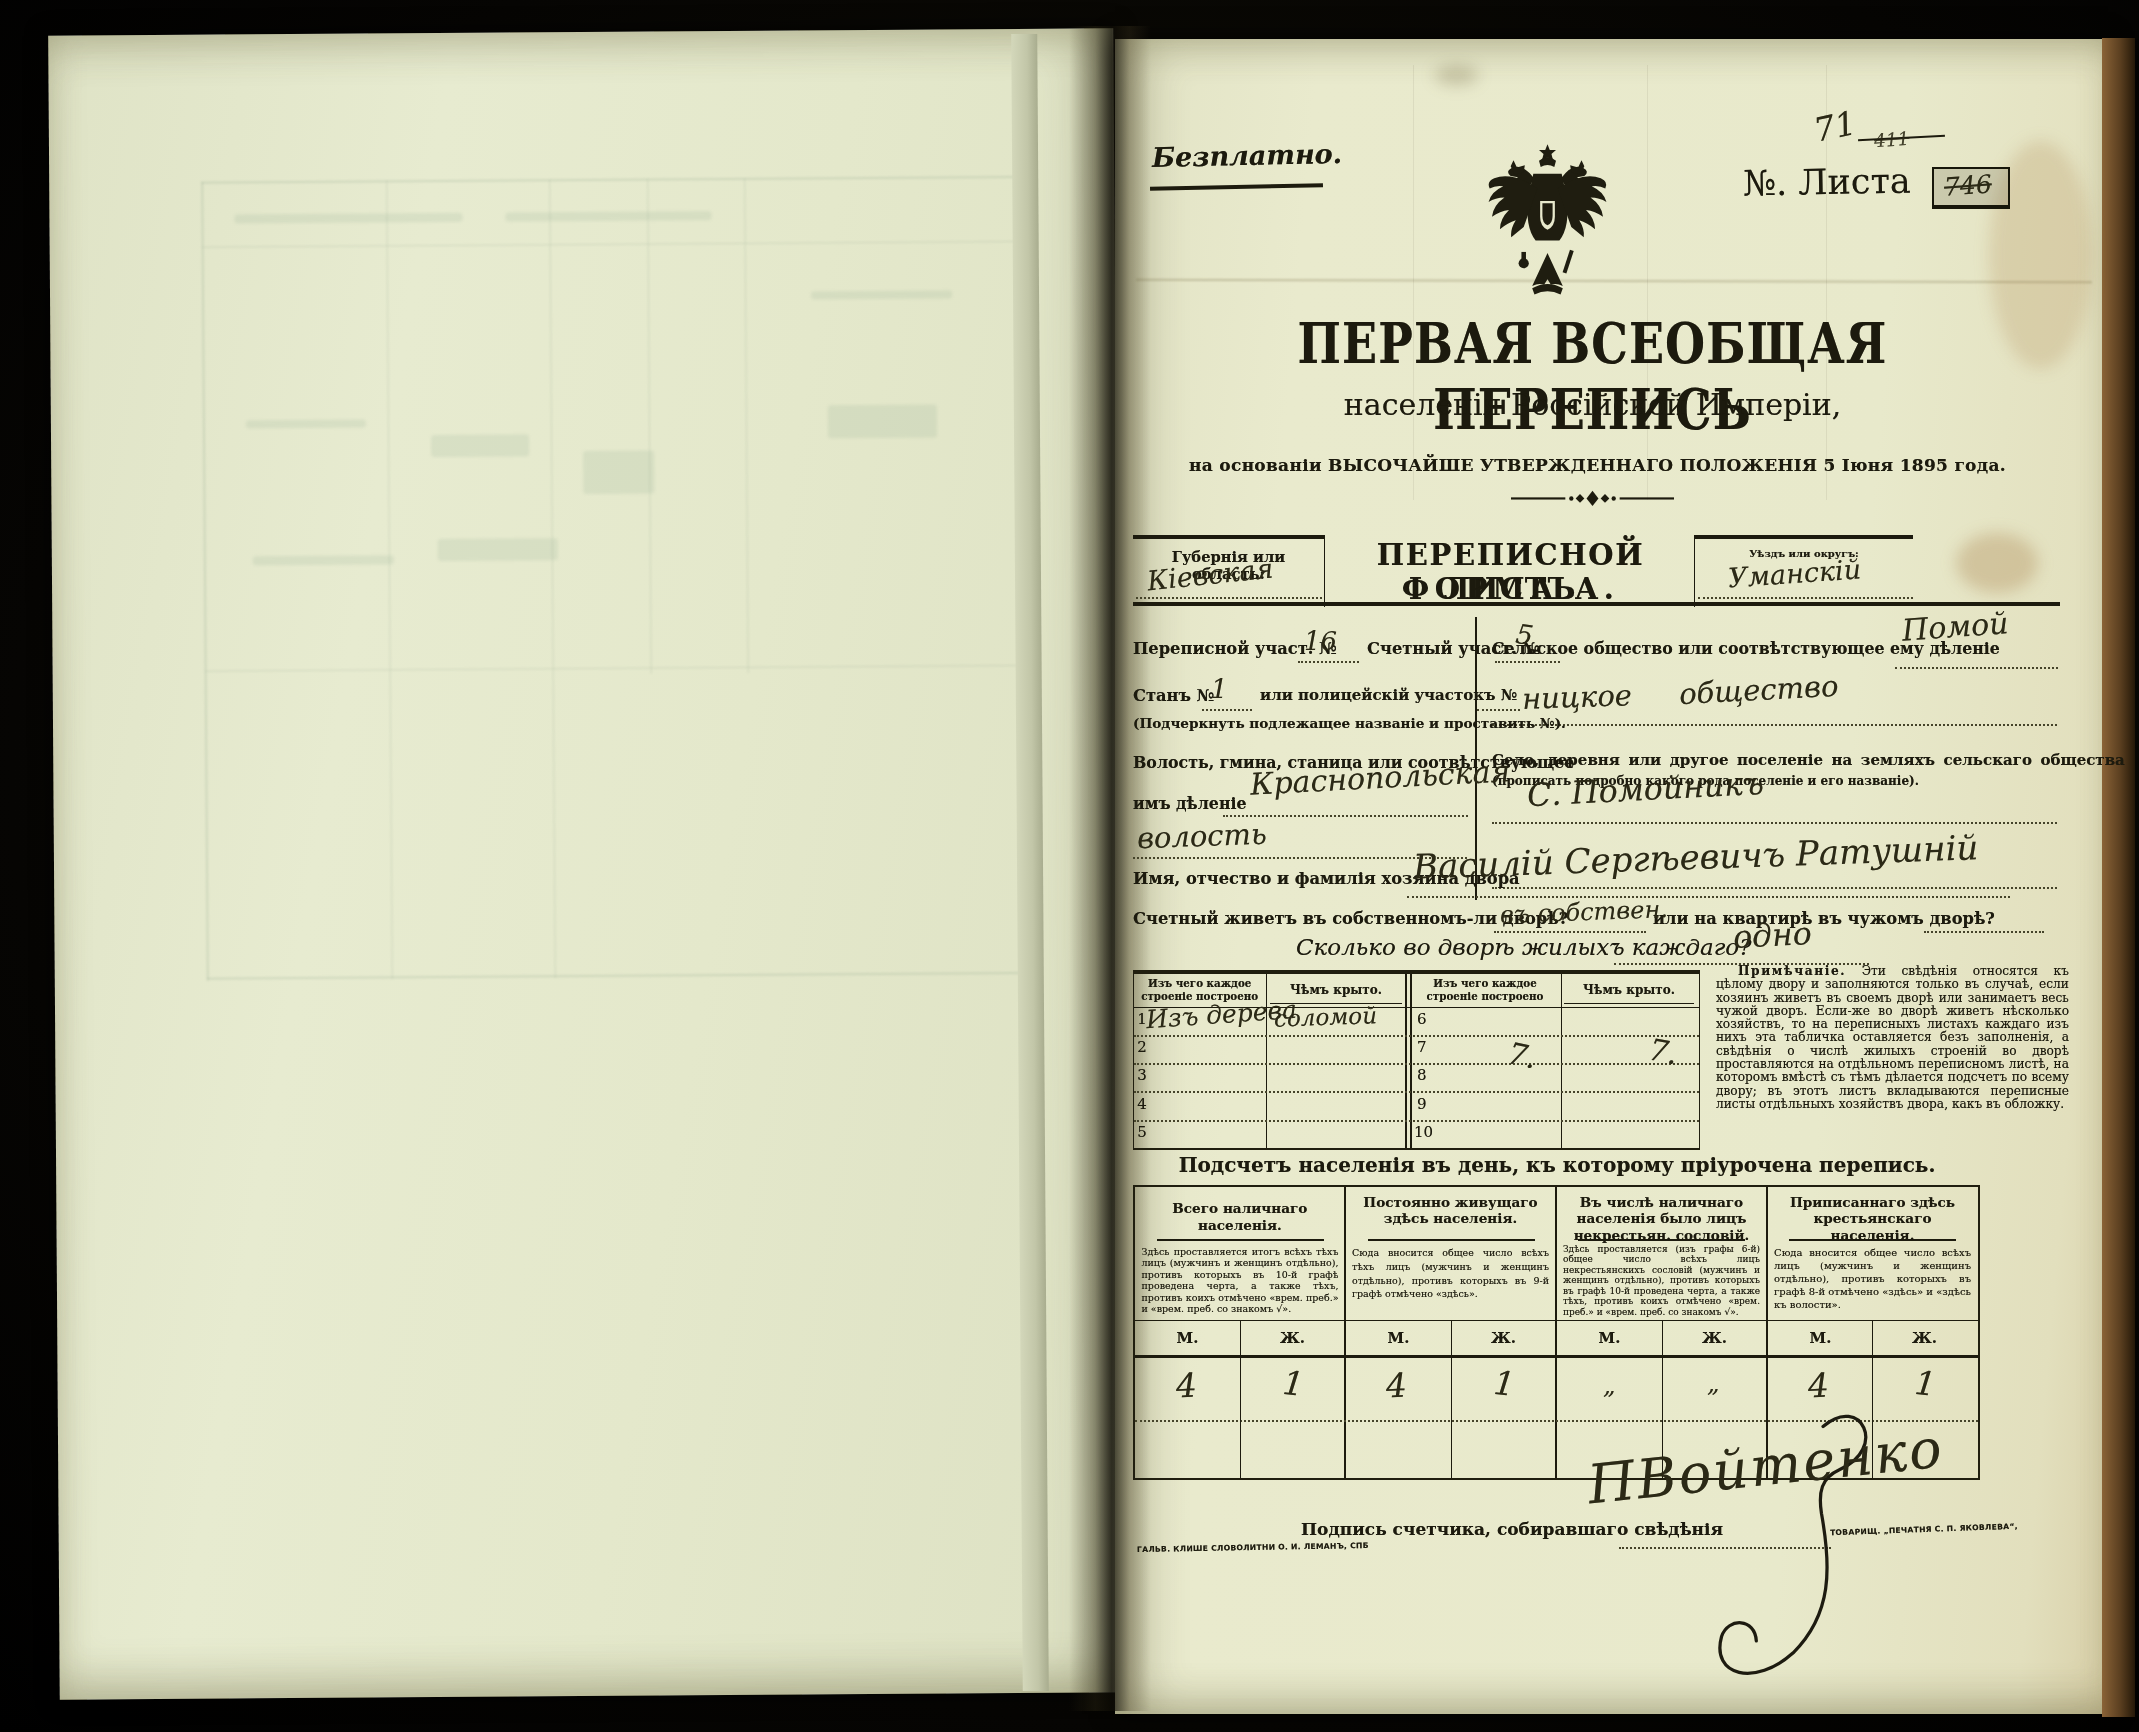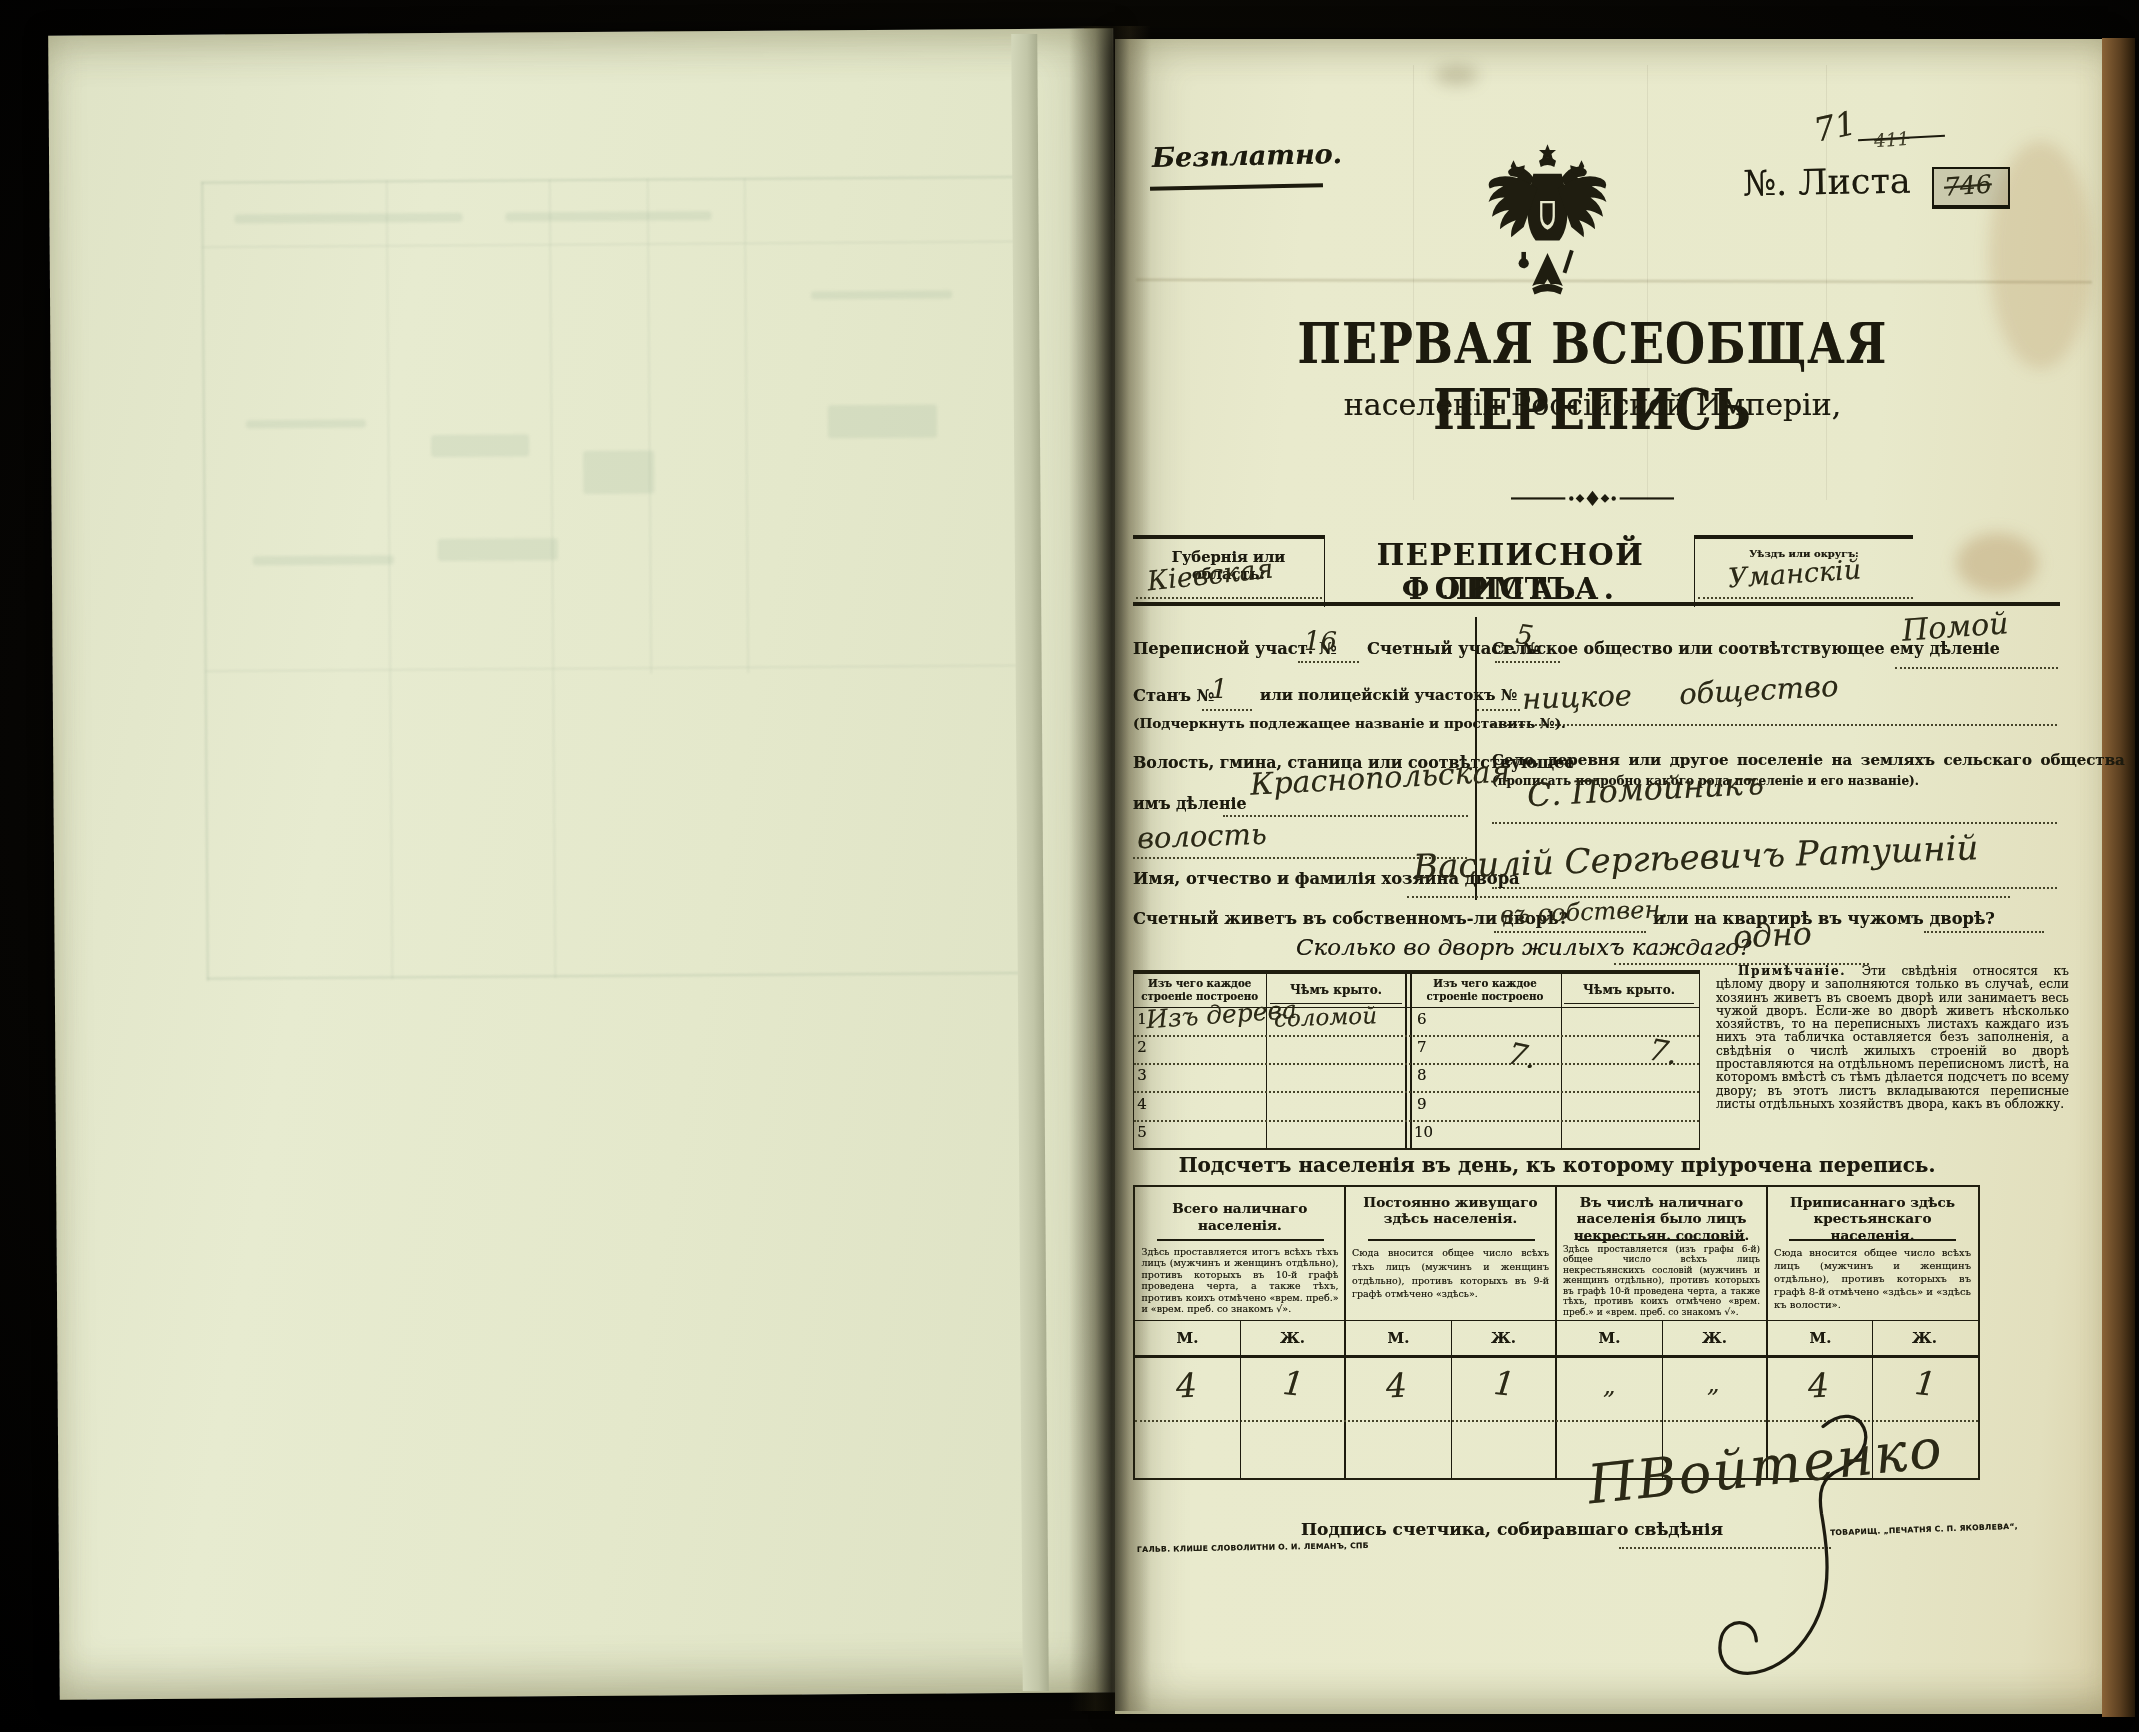--- a/index.html
+++ b/index.html
@@ -111,20 +111,21 @@
   <div class="p" style="left:1743px;top:162px;font-size:35px;transform:rotate(-1deg);">№. Листа</div>
   <div class="hw" style="left:1814px;top:107px;font-size:33px;transform:rotate(-12deg);">71</div>
   <div class="hw" style="left:1874px;top:129px;font-size:18.5px;transform:rotate(-4deg);text-decoration:line-through;color:rgba(45,42,22,.8);">411</div>
   <div class="rule" style="left:1858px;top:137px;width:87px;height:2.2px;transform:rotate(-3deg);"></div>
   <div class="box" style="left:1932px;top:167px;width:74px;height:36px;border:2.7px solid #17160a;border-bottom-width:4.9px;background:rgba(25,24,10,.14);">
     <div class="hw" style="left:9.8px;top:2.2px;font-size:25px;text-decoration:line-through;transform:rotate(-4deg);">746</div>
   </div>
 
   <div class="p b ctr" style="left:1163px;top:311px;width:859px;font-size:46px;letter-spacing:1.1px;transform:scaleY(1.22);transform-origin:top;">ПЕРВАЯ ВСЕОБЩАЯ ПЕРЕПИСЬ</div>
   <div class="p ctr" style="left:1163px;top:387px;width:859px;font-size:30px;">населенія Россійской Имперіи,</div>
+  <div class="p b ctr" style="left:1168px;top:455px;width:859px;font-size:17px;letter-spacing:0.3px;">на основаніи ВЫСОЧАЙШЕ УТВЕРЖДЕННАГО ПОЛОЖЕНІЯ 5 Іюня 1895 года.</div>
   <div class="abs" style="left:1511px;top:488px;z-index:10;">
     <svg width="163" height="22" viewBox="0 0 300 40">
       <g fill="#1d1b0e">
         <rect x="0" y="17" width="100" height="4"></rect>
         <rect x="200" y="17" width="100" height="4"></rect>
         <path d="M150 5 l11 14 -11 14 -11 -14 z"></path>
         <path d="M127 11 l8 8 -8 8 -8 -8 z"></path>
         <path d="M173 11 l8 8 -8 8 -8 -8 z"></path>
         <circle cx="111" cy="19" r="4"></circle>
         <circle cx="189" cy="19" r="4"></circle>

